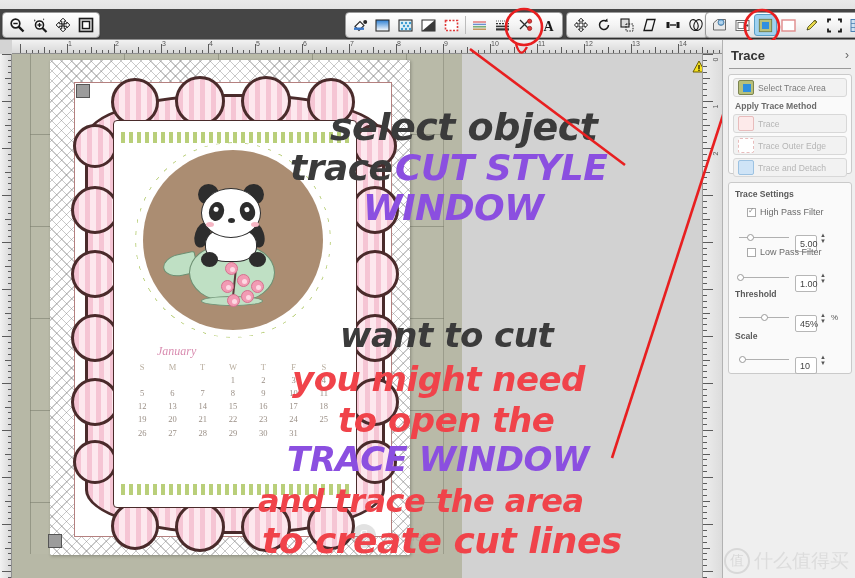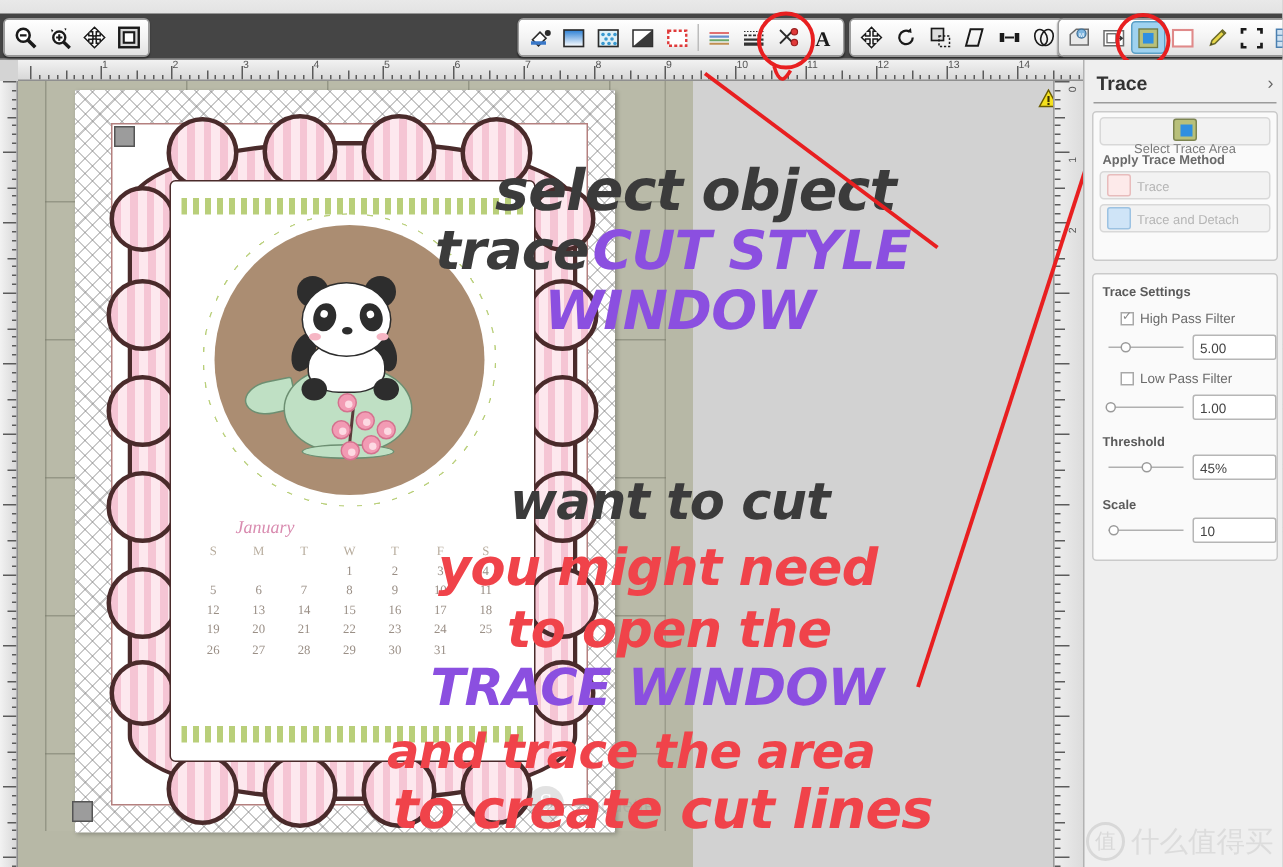--- a/index.html
+++ b/index.html
@@ -213,22 +213,22 @@
   }
   .prow .pico{ width:16px;height:15px;margin:0 4px; border:1px solid #ccc; border-radius:2px; flex:0 0 auto;}
   .sectlabel{ position:absolute; left:10px; font-size:8.6px; color:#5a5a5a; font-weight:bold;}
   .chkrow{ position:absolute; left:18px; display:flex; align-items:center; font-size:9px; color:#6a6a6a;}
   .chk{ width:9px;height:9px;border:1px solid #a9a9a9;background:#fff;margin-right:4px;display:inline-block;position:relative;}
   .chk.on::after{content:"✓";position:absolute;left:0px;top:-3px;font-size:8px;color:#8a8a8a;}
   .sliderow{ position:absolute; left:10px; display:flex; align-items:center; }
   .slider{ width:50px;height:1px;background:#b0b0b0; position:relative; }
   .knob{ position:absolute; top:-3px; width:7px;height:7px;border-radius:50%;background:#fff;border:1px solid #9a9a9a;}
   .numbox{
-    width:56px;height:17px; background:#fff;border:1px solid #b6b6b6;border-radius:2px;
-    font-size:9px;color:#444; display:flex;align-items:center;padding-left:4px; margin-left:6px;
+    width:22px;height:17px; background:#fff;border:1px solid #b6b6b6;border-radius:2px;
+    font-size:9px;color:#444; display:flex;align-items:center;padding-left:4px; margin-left:6px;margin-top:12px;
   }
   .spin{ width:8px;margin-left:3px; font-size:6px;color:#555;line-height:6px;}
   .pct{ font-size:8px;color:#555;margin-left:3px;}
 
   
   #wm{ position:absolute; right:6px; bottom:4px; display:flex; align-items:center; gap:4px; opacity:.45;}
   #wm-badge{ width:26px;height:26px;border-radius:50%;border:2px solid #bdbdbd;color:#bdbdbd;
     display:flex;align-items:center;justify-content:center;font-size:14px;}
   #wm-text{ font-size:19px;color:#c6c6c6;font-family:"DejaVu Sans",sans-serif;}
   #sil-wm{ position:absolute; left:340px; top:470px; display:flex; align-items:center; gap:5px; opacity:.25;}
@@ -961,30 +961,34 @@
     <line x1="745" y1="47" x2="612" y2="458"></line>
   </g>
 </svg>
 
 <div id="panel">
   <div id="panel-title">Trace</div>
   <div id="panel-collapse">›</div>
   <div id="panel-rule"></div>
 
   <div class="pbox" style="top:34px;height:100px;">
-    <div class="prow" style="color:#7a7a7a;flex-direction:column;">
+    <div class="prow" style="color:#7a7a7a;">
       <span class="pico" style="background:#b8c07a;border:1px solid #7c8450;position:relative;">
         <span style="position:absolute;left:4px;top:3px;width:8px;height:8px;background:#2f8fe0;"></span>
       </span>
       <span>Select Trace Area</span>
     </div>
     <div style="font-size:8.6px;color:#6a6a6a;font-weight:bold;margin:4px 0 2px 6px;">Apply Trace Method</div>
     <div class="prow">
       <span class="pico" style="background:#fdeaea;border:1px solid #e8bcbc;"></span>
       <span>Trace</span>
+    </div>
+    <div class="prow">
+      <span class="pico" style="background:#fff;border:1px dashed #e8bcbc;"></span>
+      <span>Trace Outer Edge</span>
     </div>
     <div class="prow">
       <span class="pico" style="background:#cfe4f7;border:1px solid #9cc2e2;"></span>
       <span>Trace and Detach</span>
     </div>
   </div>
 
   <div class="pbox" style="top:142px;height:192px;">
     <div class="sectlabel" style="top:6px;left:6px;">Trace Settings</div>
 

